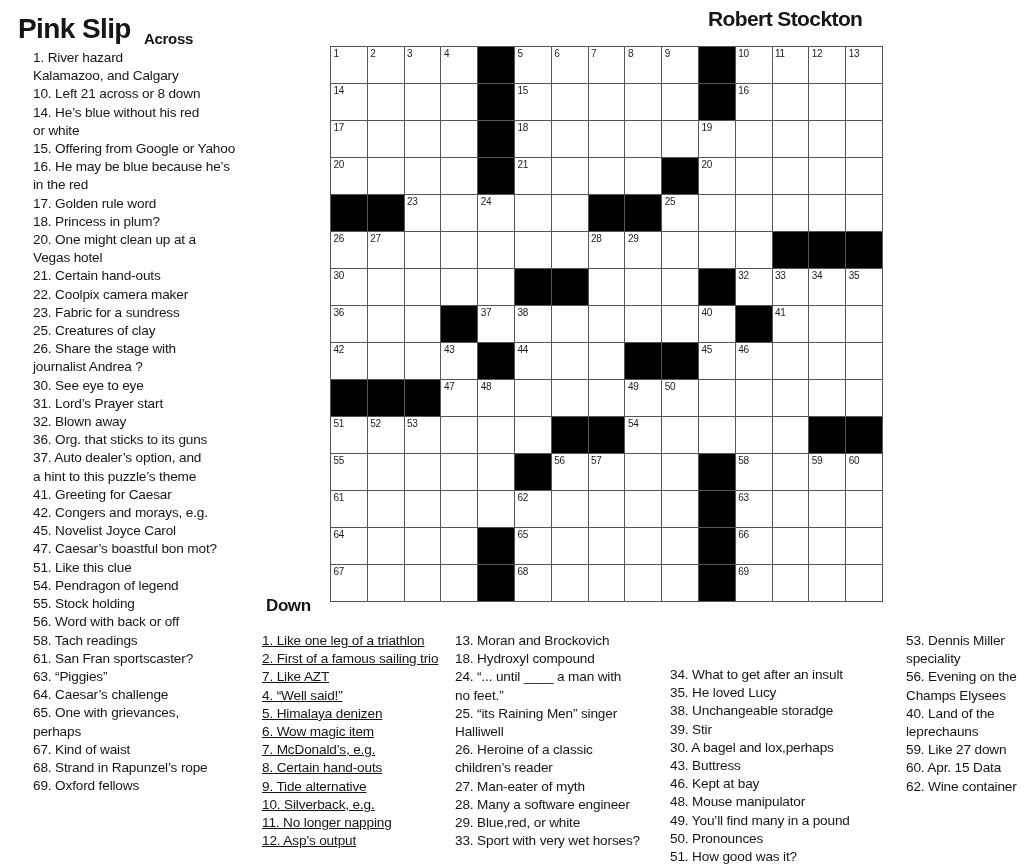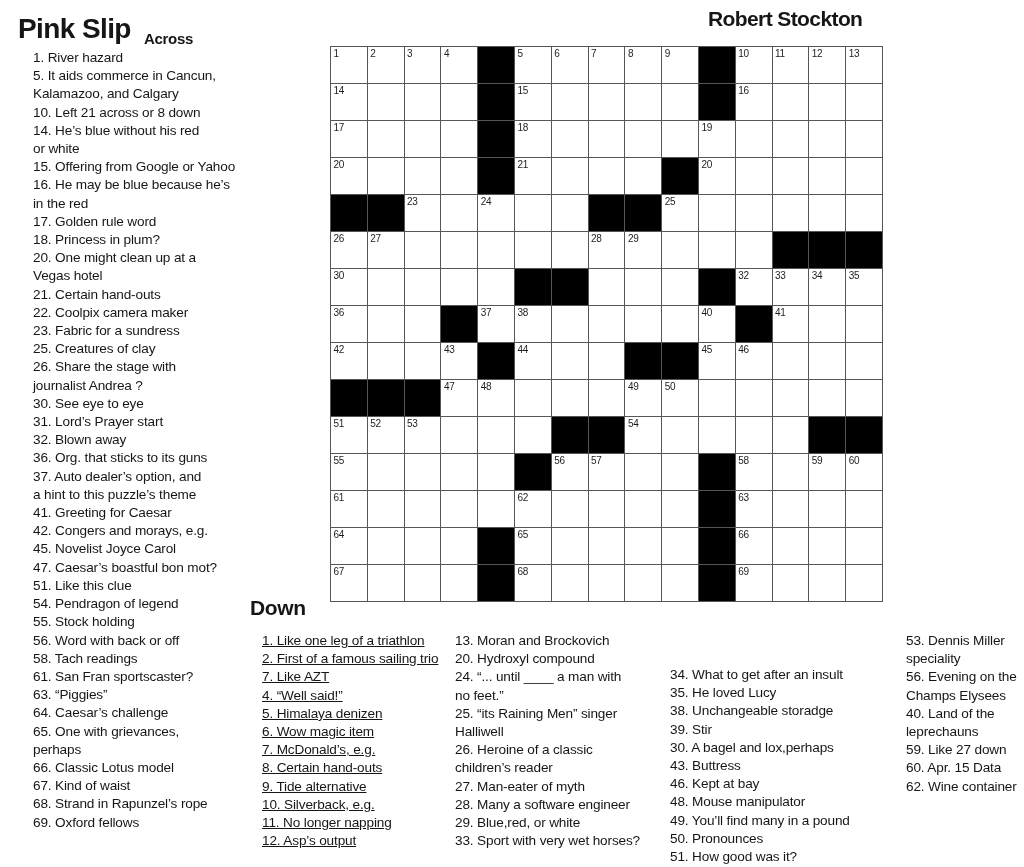--- a/index.html
+++ b/index.html
@@ -4,21 +4,21 @@
 <style>
   html,body{margin:0;padding:0;}
   body{
     width:1024px;height:867px;background:#ffffff;position:relative;overflow:hidden;
     font-family:"Liberation Sans","DejaVu Sans",sans-serif;color:#161616;
   }
   .abs{position:absolute;}
   #title{left:18px;top:13px;font-size:28px;font-weight:bold;letter-spacing:-0.6px;}
   #author{left:708px;top:7px;font-size:21px;font-weight:bold;letter-spacing:-0.6px;}
   #across-heading{left:144px;top:30px;font-size:15px;font-weight:bold;letter-spacing:-0.3px;}
-  #down-heading{left:250px;top:596px;font-size:21px;font-weight:bold;letter-spacing:-0.4px;}
+  #down-heading{left:266px;top:596px;font-size:17px;font-weight:bold;letter-spacing:-0.4px;}
   .clue-list{font-size:13.6px;line-height:18.2px;white-space:nowrap;letter-spacing:-0.15px;}
   #across-list{left:33px;top:49px;}
   .down-col{top:632px;}
   #down-col-1{left:262px;text-decoration:underline;}
   #down-col-2{left:455px;}
   #down-col-3{left:670px;margin-top:34px;}
   #down-col-4{left:858px;margin-left:48px;}
   #grid{
     left:330px;top:46px;
     display:grid;grid-template-columns:repeat(15,36.8px);grid-auto-rows:37px;
@@ -37,21 +37,20 @@
 </style>
 </head>
 <body>
 
 <div id="title" class="abs">Pink Slip</div>
 <div id="author" class="abs">Robert Stockton</div>
 
 <div id="across-heading" class="abs">Across</div>
 <div id="across-list" class="abs clue-list">
     <div>1. River hazard</div>
-    <div>5. It aids commerce in Cancun,</div>
     <div>Kalamazoo, and Calgary</div>
     <div>10. Left 21 across or 8 down</div>
     <div>14. He’s blue without his red</div>
     <div>or white</div>
     <div>15. Offering from Google or Yahoo</div>
     <div>16. He may be blue because he’s</div>
     <div>in the red</div>
     <div>17. Golden rule word</div>
     <div>18. Princess in plum?</div>
     <div>20. One might clean up at a</div>
@@ -75,21 +74,20 @@
     <div>51. Like this clue</div>
     <div>54. Pendragon of legend</div>
     <div>55. Stock holding</div>
     <div>56. Word with back or off</div>
     <div>58. Tach readings</div>
     <div>61. San Fran sportscaster?</div>
     <div>63. “Piggies”</div>
     <div>64. Caesar’s challenge</div>
     <div>65. One with grievances,</div>
     <div>perhaps</div>
-    <div>66. Classic Lotus model</div>
     <div>67. Kind of waist</div>
     <div>68. Strand in Rapunzel’s rope</div>
     <div>69. Oxford fellows</div>
   </div>
 
 <div id="grid" class="abs">
     <div class="cell">
       <span class="num">1</span>
     </div>
     <div class="cell">
@@ -460,21 +458,21 @@
     <div>6. Wow magic item</div>
     <div>7. McDonald’s, e.g.</div>
     <div>8. Certain hand-outs</div>
     <div>9. Tide alternative</div>
     <div>10. Silverback, e.g.</div>
     <div>11. No longer napping</div>
     <div>12. Asp’s output</div>
   </div>
 <div id="down-col-2" class="abs clue-list down-col">
     <div>13. Moran and Brockovich</div>
-    <div>20. Hydroxyl compound</div>
+    <div>18. Hydroxyl compound</div>
     <div>24. “... until ____ a man with</div>
     <div>no feet.”</div>
     <div>25. “its Raining Men” singer</div>
     <div>Halliwell</div>
     <div>26. Heroine of a classic</div>
     <div>children’s reader</div>
     <div>27. Man-eater of myth</div>
     <div>28. Many a software engineer</div>
     <div>29. Blue,red, or white</div>
     <div>33. Sport with very wet horses?</div>

